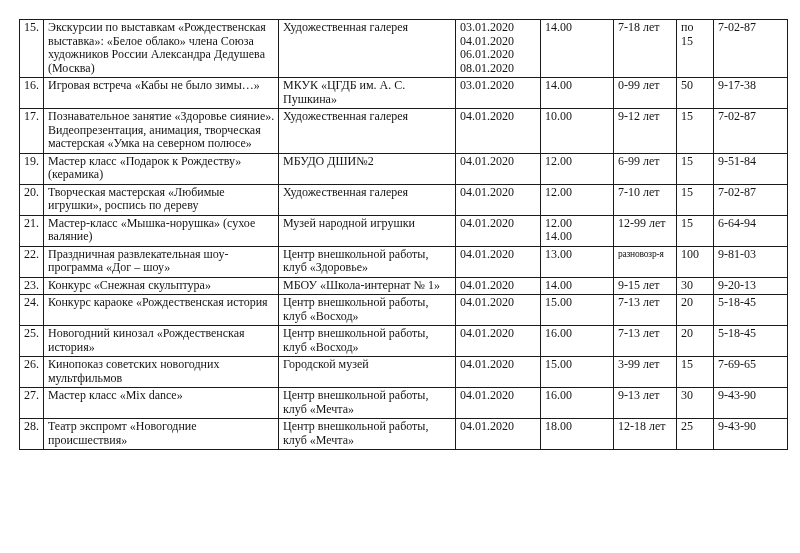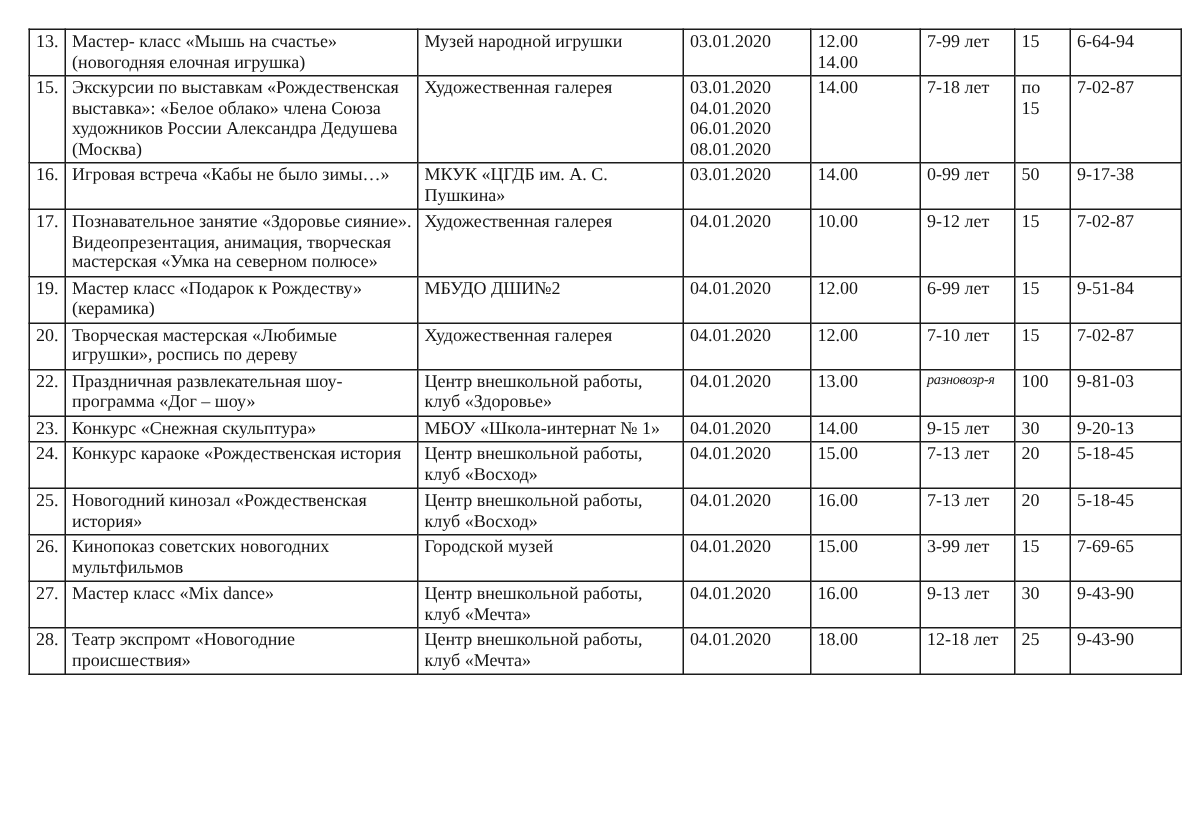--- a/index.html
+++ b/index.html
@@ -33,51 +33,40 @@
     white-space: pre-line;
     overflow: hidden;
     word-wrap: break-word;
   }
   td.col-num      { padding-left: 3px; padding-right: 1px; }
   td.col-event    { }
   td.col-venue    { }
   td.col-date     { }
   td.col-time     { }
   td.col-age      { }
-  td.col-age.age-small { font-size: 9.5px; letter-spacing: -0.2px; font-style: italic; }
+  td.col-age.age-small { font-size: 9.5px; letter-spacing: -0.2px; }
   td.col-capacity { }
   td.col-phone    { }
 </style>
 </head>
 <body>
 
 <div class="page">
   <table class="events">
     <colgroup>
       <col style="width:24px">
       <col style="width:235px">
       <col style="width:177px">
       <col style="width:85px">
       <col style="width:73px">
       <col style="width:63px">
       <col style="width:37px">
       <col style="width:74px">
     </colgroup>
     <tbody>
-  <tr>
-    <td class="col-num">13.</td>
-    <td class="col-event">Мастер- класс «Мышь на счастье» (новогодняя елочная игрушка)</td>
-    <td class="col-venue">Музей народной игрушки</td>
-    <td class="col-date">03.01.2020</td>
-    <td class="col-time">12.00
-14.00</td>
-    <td class="col-age">7-99 лет</td>
-    <td class="col-capacity">15</td>
-    <td class="col-phone">6-64-94</td>
-  </tr>
 
 
   <tr>
     <td class="col-num">15.</td>
     <td class="col-event">Экскурсии по выставкам «Рождественская выставка»: «Белое облако» члена Союза художников России Александра Дедушева (Москва)</td>
     <td class="col-venue">Художественная галерея</td>
     <td class="col-date">03.01.2020
 04.01.2020
 06.01.2020
 08.01.2020</td>
@@ -126,20 +115,31 @@
     <td class="col-num">20.</td>
     <td class="col-event">Творческая мастерская «Любимые игрушки», роспись по дереву</td>
     <td class="col-venue">Художественная галерея</td>
     <td class="col-date">04.01.2020</td>
     <td class="col-time">12.00</td>
     <td class="col-age">7-10 лет</td>
     <td class="col-capacity">15</td>
     <td class="col-phone">7-02-87</td>
   </tr>
 
+  <tr>
+    <td class="col-num">21.</td>
+    <td class="col-event">Мастер-класс «Мышка-норушка» (сухое валяние)</td>
+    <td class="col-venue">Музей народной игрушки</td>
+    <td class="col-date">04.01.2020</td>
+    <td class="col-time">12.00
+14.00</td>
+    <td class="col-age">12-99 лет</td>
+    <td class="col-capacity">15</td>
+    <td class="col-phone">6-64-94</td>
+  </tr>
 
   <tr>
     <td class="col-num">22.</td>
     <td class="col-event">Праздничная развлекательная шоу-программа «Дог – шоу»</td>
     <td class="col-venue">Центр внешкольной работы, клуб «Здоровье»</td>
     <td class="col-date">04.01.2020</td>
     <td class="col-time">13.00</td>
     <td class="col-age age-small">разновозр-я</td>
     <td class="col-capacity">100</td>
     <td class="col-phone">9-81-03</td>

